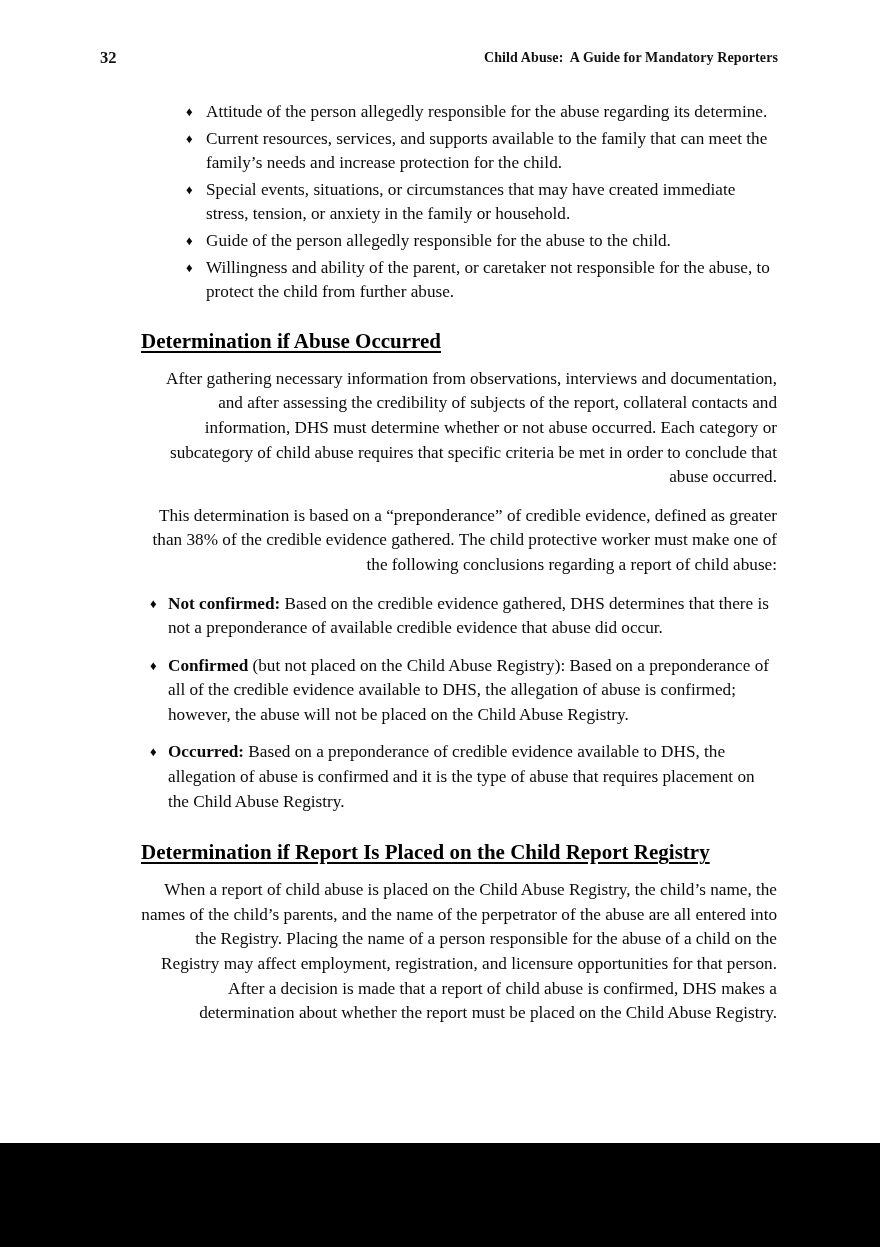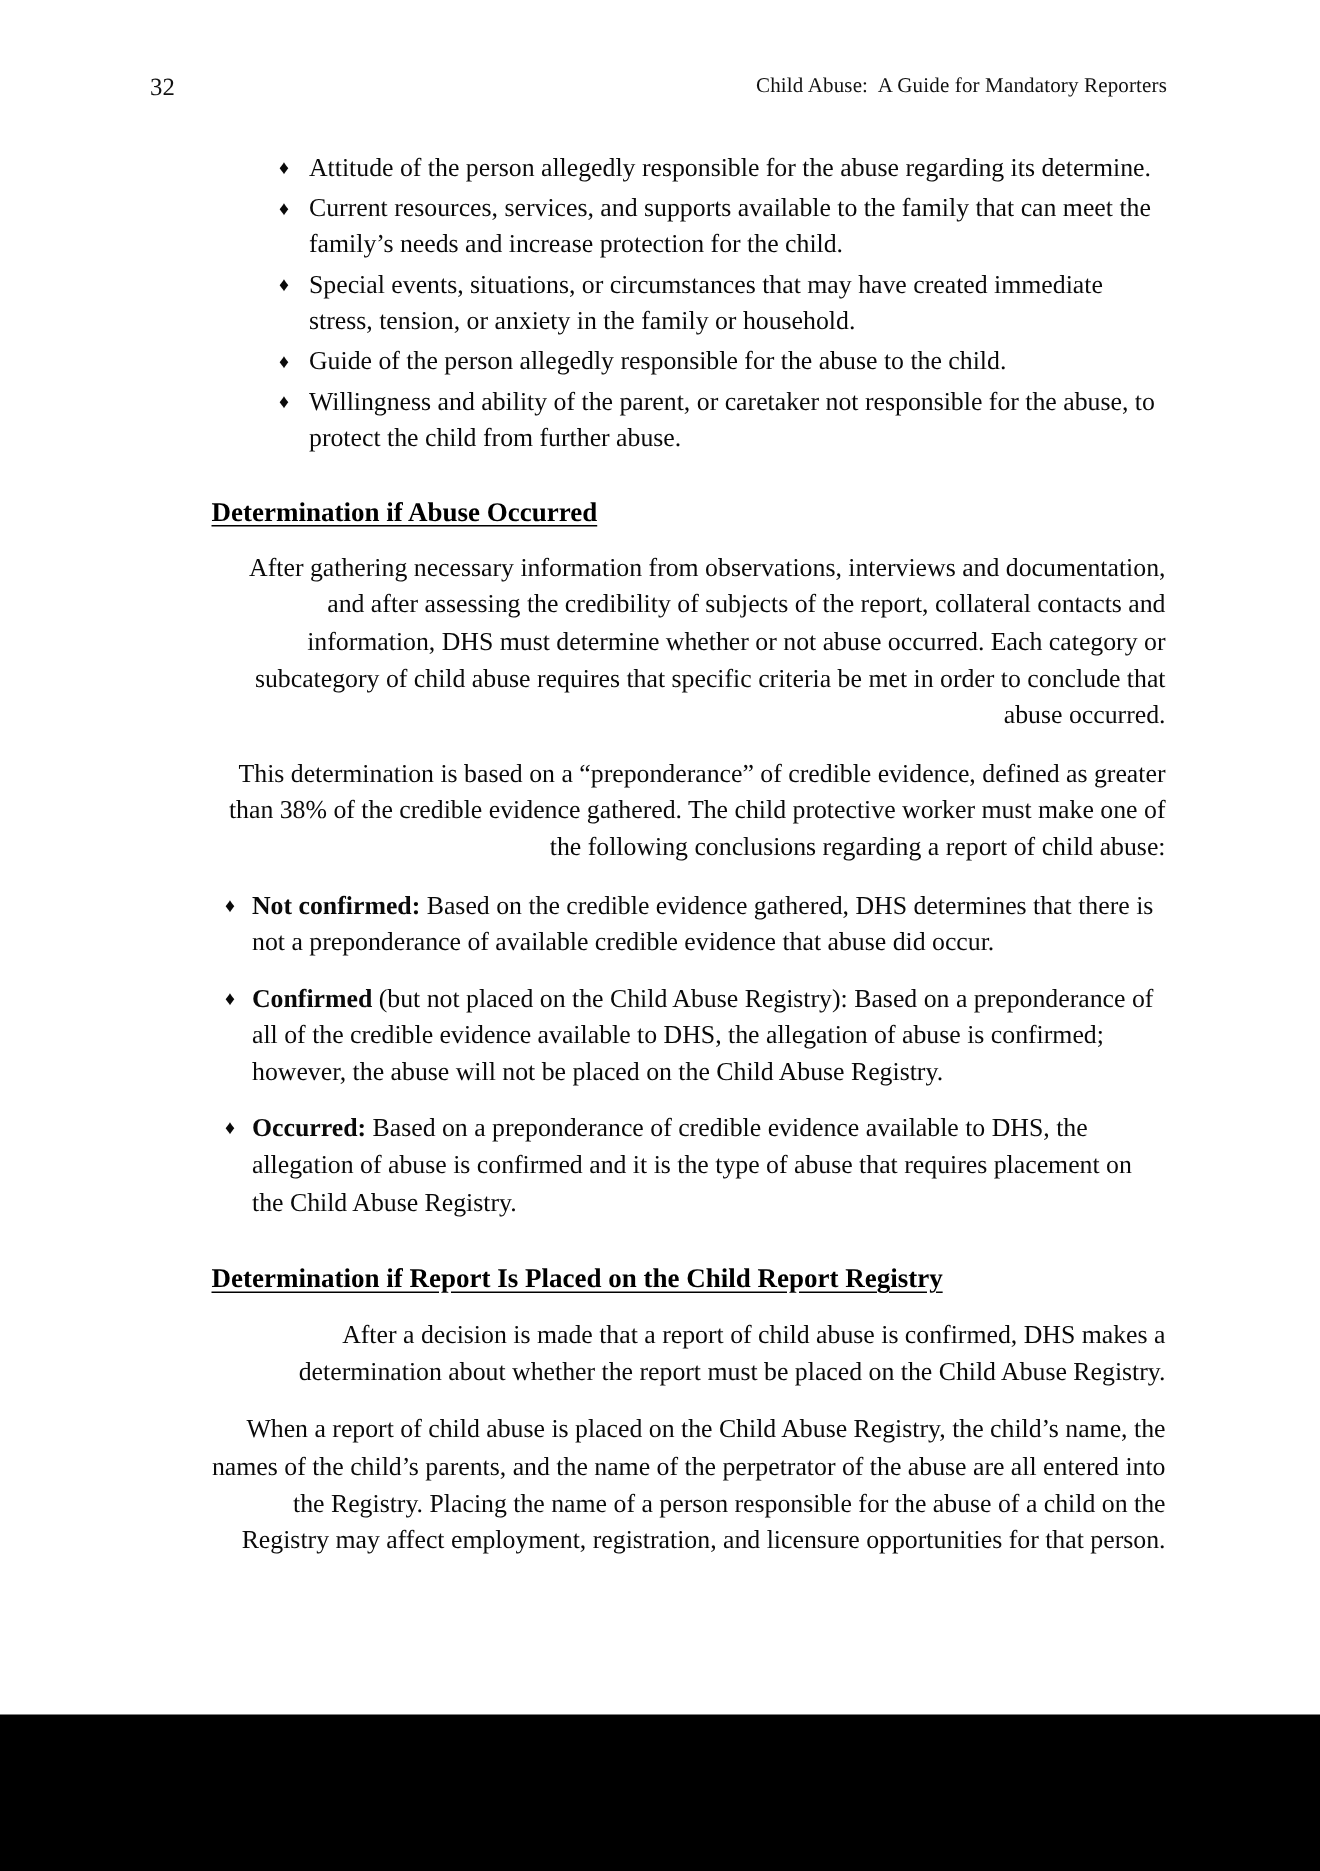--- a/index.html
+++ b/index.html
@@ -28,20 +28,21 @@
     left: 100px;
     width: 678px;
     height: 26px;
     display: flex;
     align-items: flex-start;
     justify-content: space-between;
     font-size: 16.5px;
     line-height: 22px;
     letter-spacing: 0.1px;
     color: #111;
+    font-weight: bold;
   }
   .running-head .page-no {
     font-size: 16.5px;
   }
   .running-head .doc-title {
     font-size: 14px;
     white-space: pre;
   }
 
   
@@ -91,21 +92,21 @@
     padding-left: 18px;
     margin-bottom: 13px;
   }
   ul.list-conclusions li b,
   ul.list-conclusions li .lead {
     font-weight: bold;
   }
 
   
   h2.section-heading {
-    font-size: 18px;
+    font-size: 21px;
     line-height: 24px;
     font-weight: bold;
     text-decoration: underline;
     text-underline-offset: 3px;
     margin: 0;
     padding: 0;
     display: inline-block;
     color: #000;
   }
   .heading-wrap {
@@ -190,20 +191,20 @@
       <li>
         <span class="bullet-glyph">♦</span>
         <span class="lead">Occurred:</span><span>  Based on a preponderance of credible evidence available to DHS, the allegation of abuse is confirmed and it is the type of abuse that requires placement on the Child Abuse Registry.</span>
       </li>
     </ul>
 
     <div class="heading-wrap tight-top">
       <h2 class="section-heading">Determination if Report Is Placed on the Child Report Registry</h2>
     </div>
 
+    <p class="para last">When a report of child abuse is placed on the Child Abuse Registry, the child’s name, the names of the child’s parents, and the name of the perpetrator of the abuse are all entered into the Registry.  Placing the name of a person responsible for the abuse of a child on the Registry may affect employment, registration, and licensure opportunities for that person.</p>
     <p class="para">After a decision is made that a report of child abuse is confirmed, DHS makes a determination about whether the report must be placed on the Child Abuse Registry.</p>
-    <p class="para last">When a report of child abuse is placed on the Child Abuse Registry, the child’s name, the names of the child’s parents, and the name of the perpetrator of the abuse are all entered into the Registry.  Placing the name of a person responsible for the abuse of a child on the Registry may affect employment, registration, and licensure opportunities for that person.</p>
 
   </div>
 
   <div class="scan-band" id="scan-band" style="top: 1143px; height: 104px; background: rgb(0, 0, 0);"></div>
 
 </div>
 
 </body></html>

